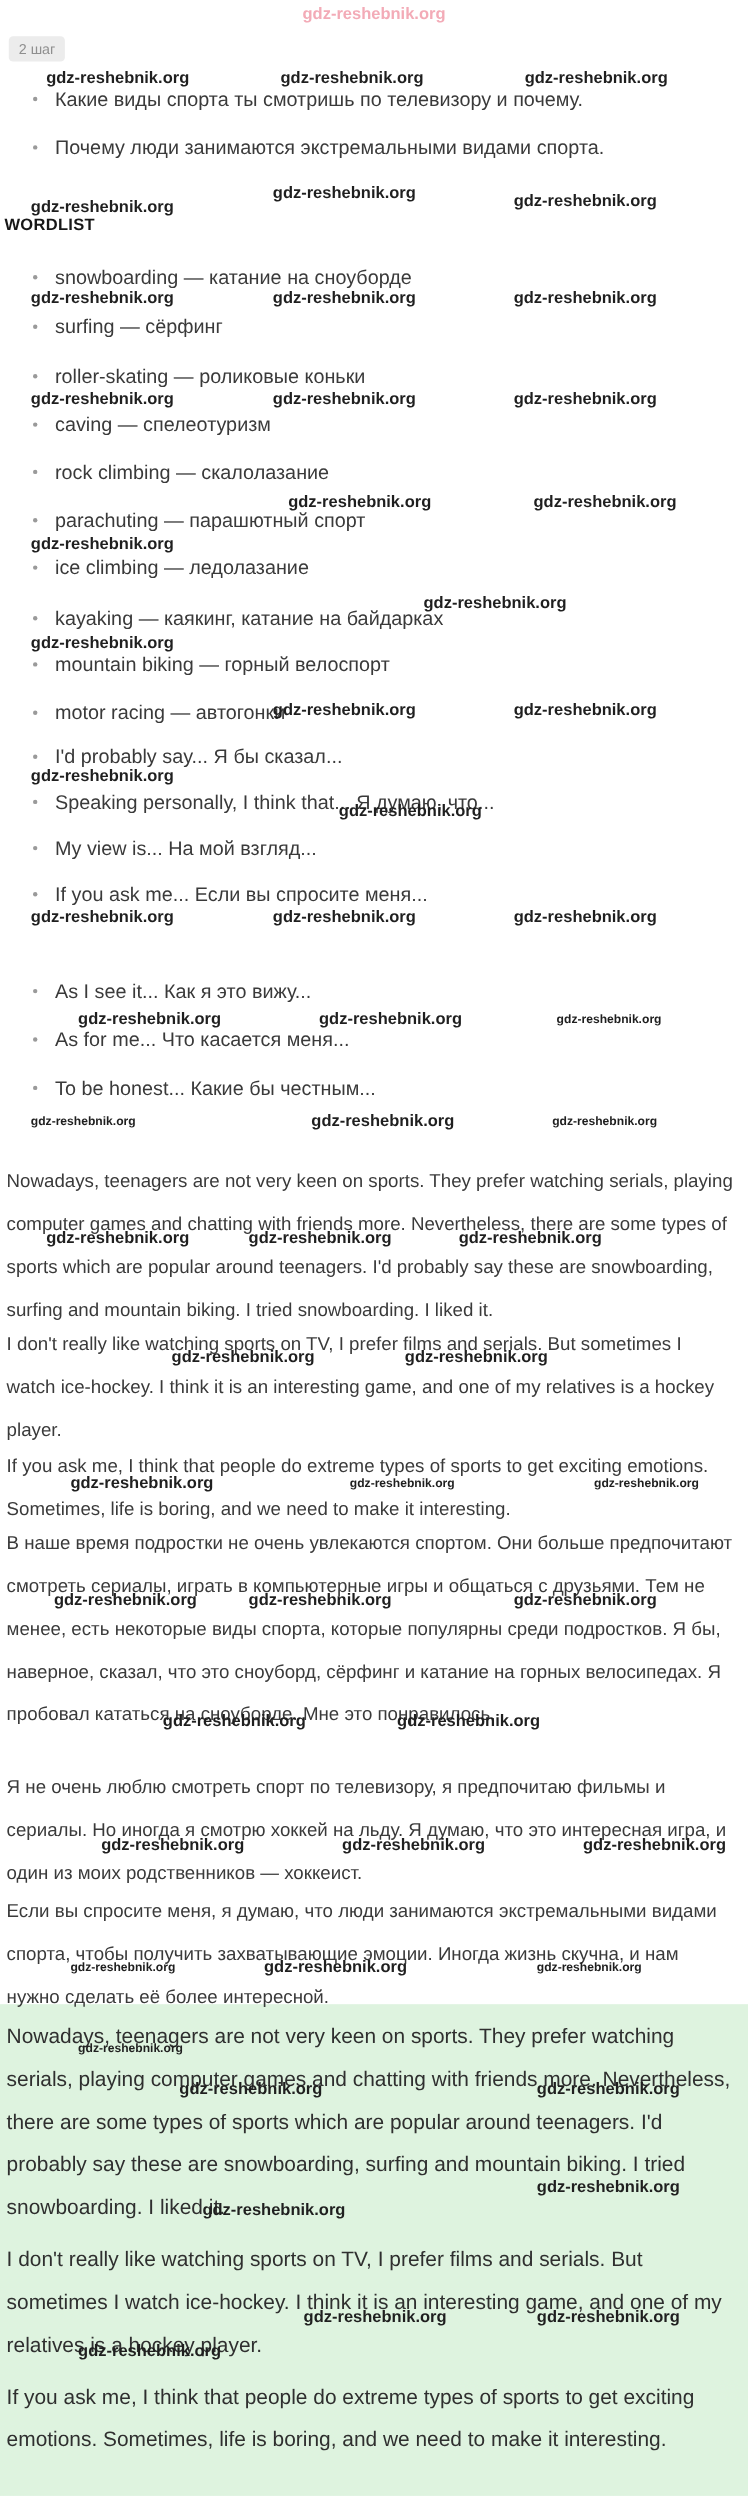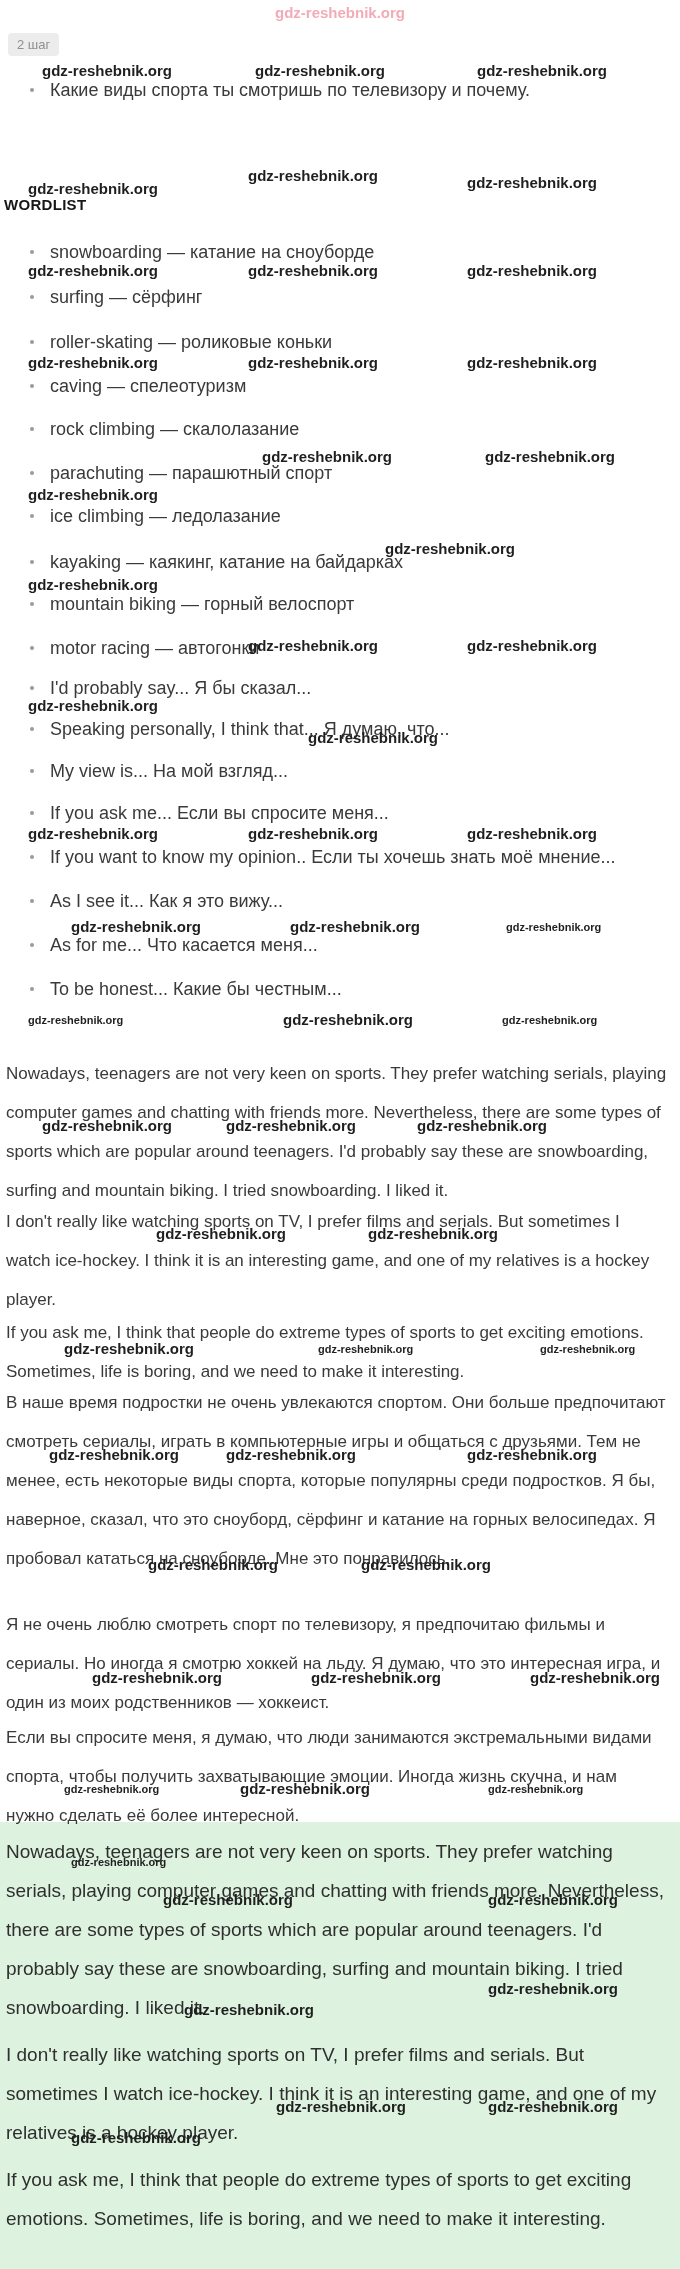--- a/index.html
+++ b/index.html
@@ -31,38 +31,38 @@
 </head>
 <body>
 
 <div class="page">
 
   <div class="wm-top">gdz-reshebnik.org</div>
 
   <div class="badge">2 шаг</div>
 
   <div class="b-item" style="top:80px"><span class="dot"></span><span>Какие виды спорта ты смотришь по телевизору и почему.</span></div>
+  <div class="b-item" style="top:124px"><span class="dot"></span><span>Почему люди занимаются экстремальными видами спорта.</span></div>
 
   <div class="heading" style="top:196px">WORDLIST</div>
 
   <div class="b-item" style="top:242px"><span class="dot"></span><span>snowboarding — катание на сноуборде</span></div>
   <div class="b-item" style="top:287px"><span class="dot"></span><span>surfing — сёрфинг</span></div>
   <div class="b-item" style="top:332px"><span class="dot"></span><span>roller-skating — роликовые коньки</span></div>
   <div class="b-item" style="top:376px"><span class="dot"></span><span>caving — спелеотуризм</span></div>
   <div class="b-item" style="top:419px"><span class="dot"></span><span>rock climbing — скалолазание</span></div>
   <div class="b-item" style="top:463px"><span class="dot"></span><span>parachuting — парашютный спорт</span></div>
   <div class="b-item" style="top:506px"><span class="dot"></span><span>ice climbing — ледолазание</span></div>
   <div class="b-item" style="top:552px"><span class="dot"></span><span>kayaking — каякинг, катание на байдарках</span></div>
   <div class="b-item" style="top:594px"><span class="dot"></span><span>mountain biking — горный велоспорт</span></div>
   <div class="b-item" style="top:638px"><span class="dot"></span><span>motor racing — автогонки</span></div>
   <div class="b-item" style="top:678px"><span class="dot"></span><span>I'd probably say... Я бы сказал...</span></div>
   <div class="b-item" style="top:719px"><span class="dot"></span><span>Speaking personally, I think that... Я думаю, что...</span></div>
   <div class="b-item" style="top:761px"><span class="dot"></span><span>My view is... На мой взгляд...</span></div>
   <div class="b-item" style="top:803px"><span class="dot"></span><span>If you ask me... Если вы спросите меня...</span></div>
-  <div class="b-item" style="top:847px"><span class="dot"></span><span>If you want to know my opinion.. Если ты хочешь знать моё мнение...</span></div>
   <div class="b-item" style="top:891px"><span class="dot"></span><span>As I see it... Как я это вижу...</span></div>
   <div class="b-item" style="top:935px"><span class="dot"></span><span>As for me... Что касается меня...</span></div>
   <div class="b-item" style="top:979px"><span class="dot"></span><span>To be honest... Какие бы честным...</span></div>
 
   <p class="para" style="top:1054px">Nowadays, teenagers are not very keen on sports. They prefer watching serials, playing computer games and chatting with friends more. Nevertheless, there are some types of sports which are popular around teenagers. I'd probably say these are snowboarding, surfing and mountain biking. I tried snowboarding. I liked it.</p>
   <p class="para" style="top:1202px">I don't really like watching sports on TV, I prefer films and serials. But sometimes I watch ice-hockey. I think it is an interesting game, and one of my relatives is a hockey player.</p>
   <p class="para" style="top:1313px">If you ask me, I think that people do extreme types of sports to get exciting emotions. Sometimes, life is boring, and we need to make it interesting.</p>
 
   <p class="para" style="top:1605px">Я не очень люблю смотреть спорт по телевизору, я предпочитаю фильмы и сериалы. Но иногда я смотрю хоккей на льду. Я думаю, что это интересная игра, и один из моих родственников — хоккеист.</p>
   <p class="para" style="top:1383px">В наше время подростки не очень увлекаются спортом. Они больше предпочитают смотреть сериалы, играть в компьютерные игры и общаться с друзьями. Тем не менее, есть некоторые виды спорта, которые популярны среди подростков. Я бы, наверное, сказал, что это сноуборд, сёрфинг и катание на горных велосипедах. Я пробовал кататься на сноуборде. Мне это понравилось.</p>

